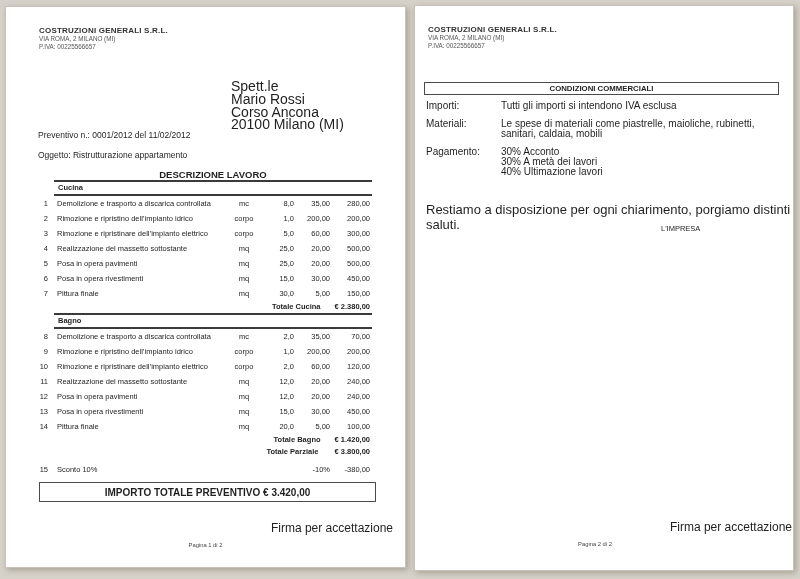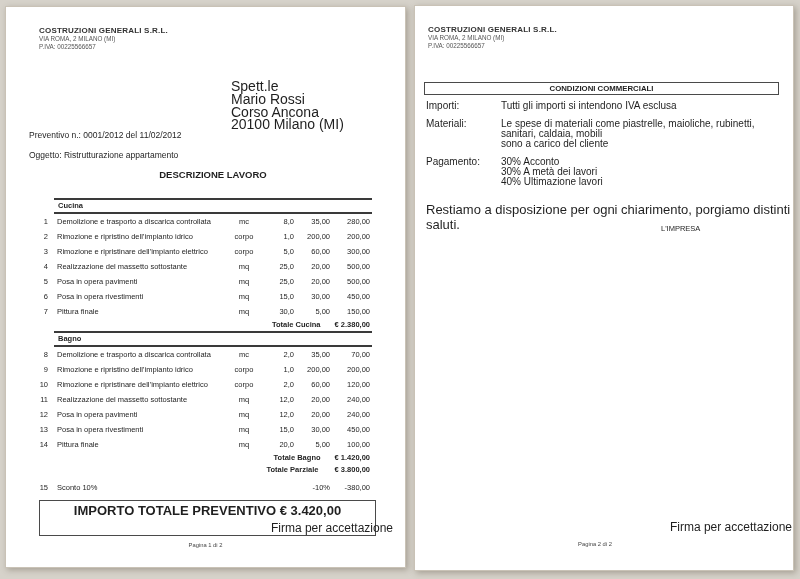--- a/index.html
+++ b/index.html
@@ -15,42 +15,42 @@
   .pageL{left:5px;top:6px;width:401px;height:562px;}
   .pageR{left:414px;top:5px;width:380px;height:566px;}
 
   .company{position:absolute;line-height:8px;}
   .company .name{font-size:8px;font-weight:bold;letter-spacing:.2px;color:#333;line-height:9px;}
   .company .sub{font-size:6.3px;color:var(--muted);line-height:7.5px;}
   .companyL{left:33px;top:19px;}
   .companyR{left:13px;top:19px;}
 
   .recipient{position:absolute;left:225px;top:73px;font-size:14px;line-height:12.8px;}
-  .meta{position:absolute;left:23px;font-size:8.5px;}
+  .meta{position:absolute;left:32px;font-size:8.5px;}
   .meta.quote{top:123px;}
   .meta.subject{top:143px;}
 
   .wt{position:absolute;left:28px;top:162px;width:338px;font-size:7.5px;}
   .wt-title{margin-left:20px;text-align:center;font-weight:bold;font-size:9.5px;
-    padding-bottom:18px;border-bottom:2px solid var(--rule);}
+    padding-bottom:0;border-bottom:2px solid var(--rule);}
   .wt-band{margin-left:20px;font-weight:bold;line-height:12px;padding-left:4px;
     border-bottom:2px solid var(--rule);}
   .wt-band.topline{border-top:2px solid var(--rule);}
   .wt-row{display:grid;grid-template-columns:20px 170px 40px 32px 36px 40px;
     height:15px;line-height:15px;}
   .c-n{text-align:right;padding-right:6px;}
   .c-desc{padding-left:3px;white-space:nowrap;overflow:hidden;}
   .c-unit{text-align:center;}
   .c-qty,.c-price,.c-total{text-align:right;padding-right:2px;}
   .wt-total{margin-left:20px;text-align:right;font-weight:bold;height:12px;
     line-height:12px;padding-right:2px;}
   .wt-total .lbl{margin-right:14px;}
   .wt-discount{margin-top:4px;}
-  .grandbox{margin-top:5px;margin-left:5px;width:337px;height:36px;line-height:19px;
-    border:1px solid #4a4a4a;text-align:center;font-weight:bold;font-size:13px;}
+  .grandbox{margin-top:5px;margin-left:5px;width:337px;height:20px;line-height:19px;
+    border:1px solid #4a4a4a;text-align:center;font-weight:bold;font-size:10px;}
   .firma{position:absolute;top:514px;left:16px;font-size:12px;text-align:right;}
   .firmaL{width:371px;}
   .firmaR{width:361px;}
   .pagefoot{position:absolute;top:535px;font-size:5.8px;color:#444;text-align:center;}
   .pagefootL{left:0;width:100%;}
   .pagefootR{left:0;width:360px;}
 
   .ccbox{position:absolute;left:9px;top:76px;width:355px;height:13px;border:1px solid #4a4a4a;
     text-align:center;font-weight:bold;font-size:7.8px;line-height:12px;}
   .ccitems{position:absolute;left:11px;top:95px;width:352px;font-size:10px;}
@@ -233,21 +233,20 @@
         <div class="cc-item">
           <div class="cc-label">Importi:</div>
           <div class="cc-lines">
             <div class="cc-line">Tutti gli importi si intendono IVA esclusa</div>
           </div>
         </div>
         <div class="cc-item">
           <div class="cc-label">Materiali:</div>
           <div class="cc-lines">
             <div class="cc-line">Le spese di materiali come piastrelle, maioliche, rubinetti, sanitari, caldaia, mobili</div>
-            <div class="cc-line">sono a carico del cliente</div>
           </div>
         </div>
         <div class="cc-item">
           <div class="cc-label">Pagamento:</div>
           <div class="cc-lines">
             <div class="cc-line">30% Acconto</div>
             <div class="cc-line">30% A metà dei lavori</div>
             <div class="cc-line">40% Ultimazione lavori</div>
           </div>
         </div>

